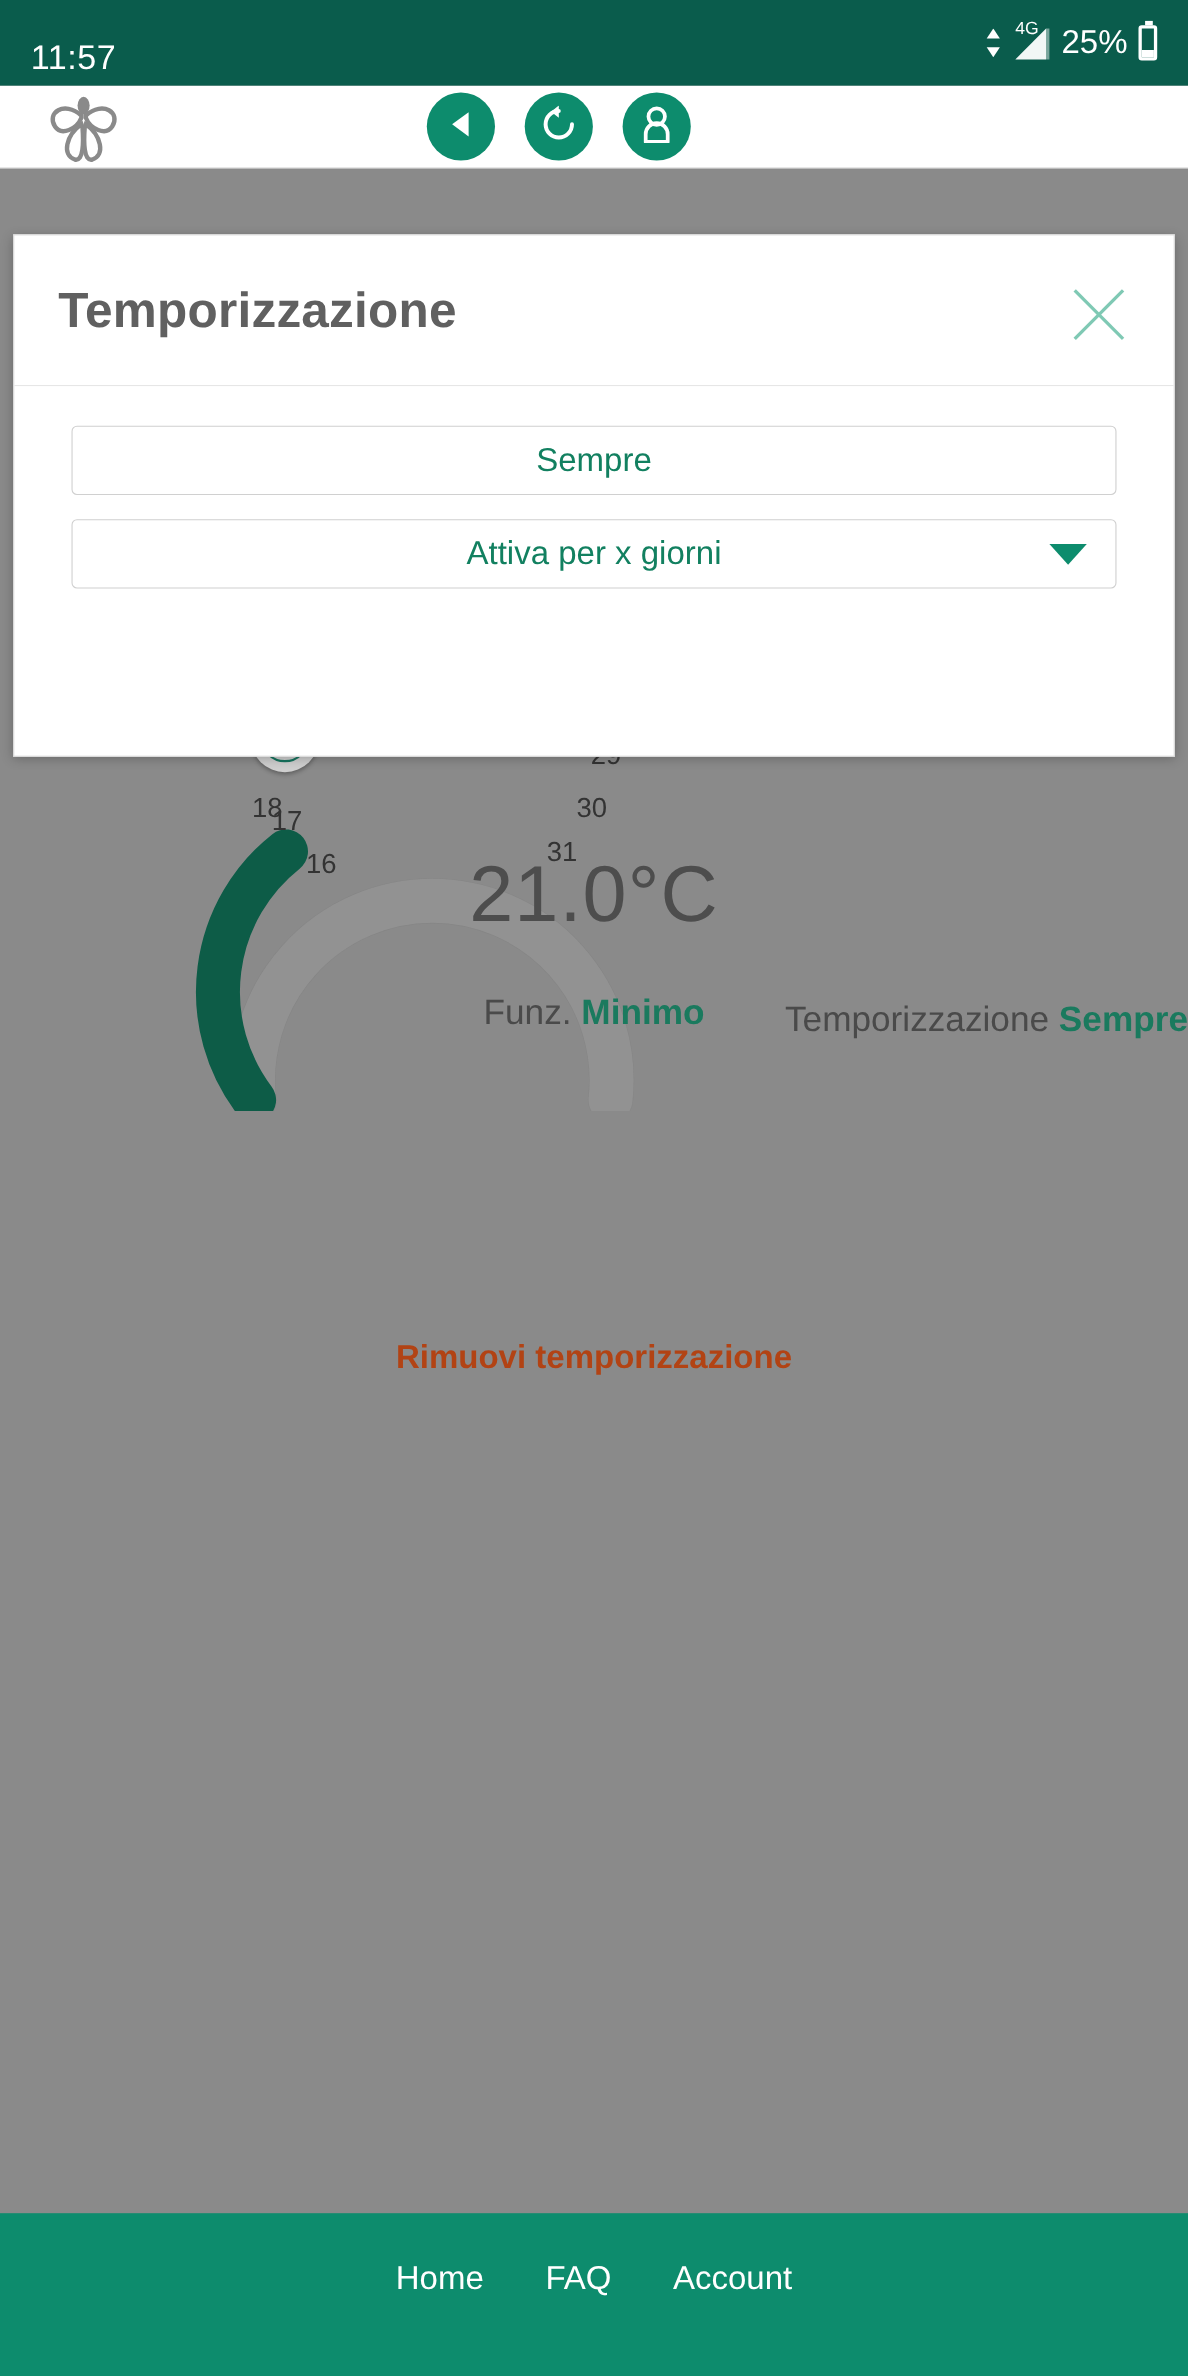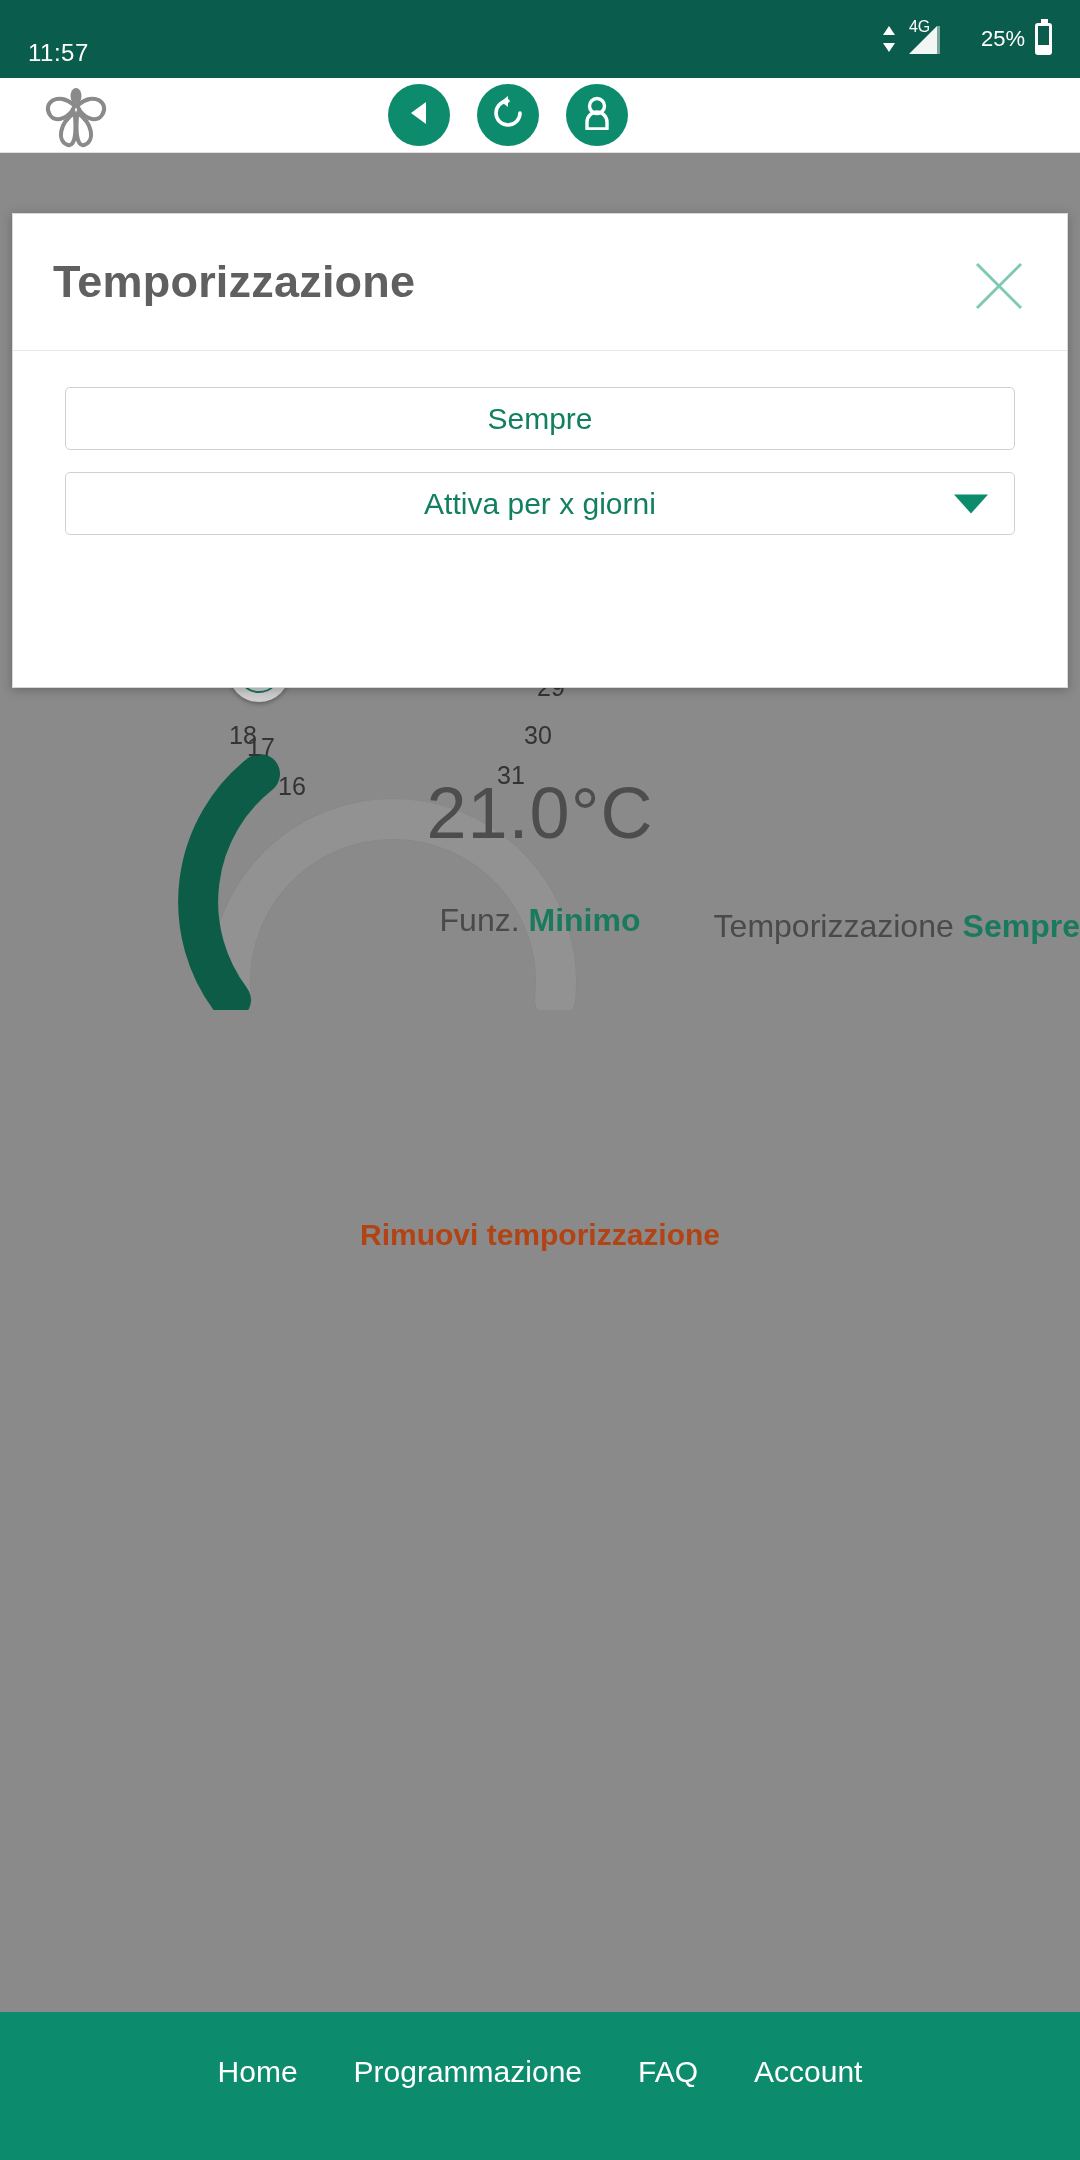--- a/index.html
+++ b/index.html
@@ -17,26 +17,26 @@
 
   
   .statusbar {
     position: absolute; top: 0; left: 0;
     width: 1080px; height: 78px;
     background: #0a5c4c;
     display: flex; align-items: center;
     padding: 0 28px;
     color: #ffffff;
   }
-  .sb-time { font-size: 24px; letter-spacing: .5px; margin-top: 27px; }
+  .sb-time { font-size: 31px; letter-spacing: .5px; margin-top: 27px; }
   .sb-right { margin-left: auto; display: flex; align-items: center; gap: 10px; }
   .sb-arrows { display: flex; flex-direction: column; gap: 3px; line-height: .6; font-size: 15px; }
   .sig-wrap { position: relative; width: 34px; height: 34px; display:flex; align-items:flex-end; }
   .sb-4g { position: absolute; top: -4px; left: 2px; font-size: 16px; }
-  .sb-batt-pct { font-size: 22px; margin-left: 30px; }
+  .sb-batt-pct { font-size: 30px; }
   .sb-batt {
     width: 17px; height: 32px; border: 3px solid #ffffff; border-radius: 3px;
     position: relative; background: linear-gradient(to top, #ffffff 25%, transparent 25%);
   }
   .sb-batt:before {
     content:""; position:absolute; top:-7px; left:3px; width:7px; height:4px; background:#ffffff;
   }
 
   
   .appbar {
@@ -290,18 +290,17 @@
         <span class="opt-label">Attiva per x giorni</span>
         <span class="caret"></span>
       </div>
 
 
     </div>
   </div>
 
   <div class="bottomnav">
     <span class="nav-item">Home</span>
-    <span class="nav-item">Programmazione</span>
     <span class="nav-item">FAQ</span>
     <span class="nav-item">Account</span>
   </div>
 
 </div>
 
 </body></html>

